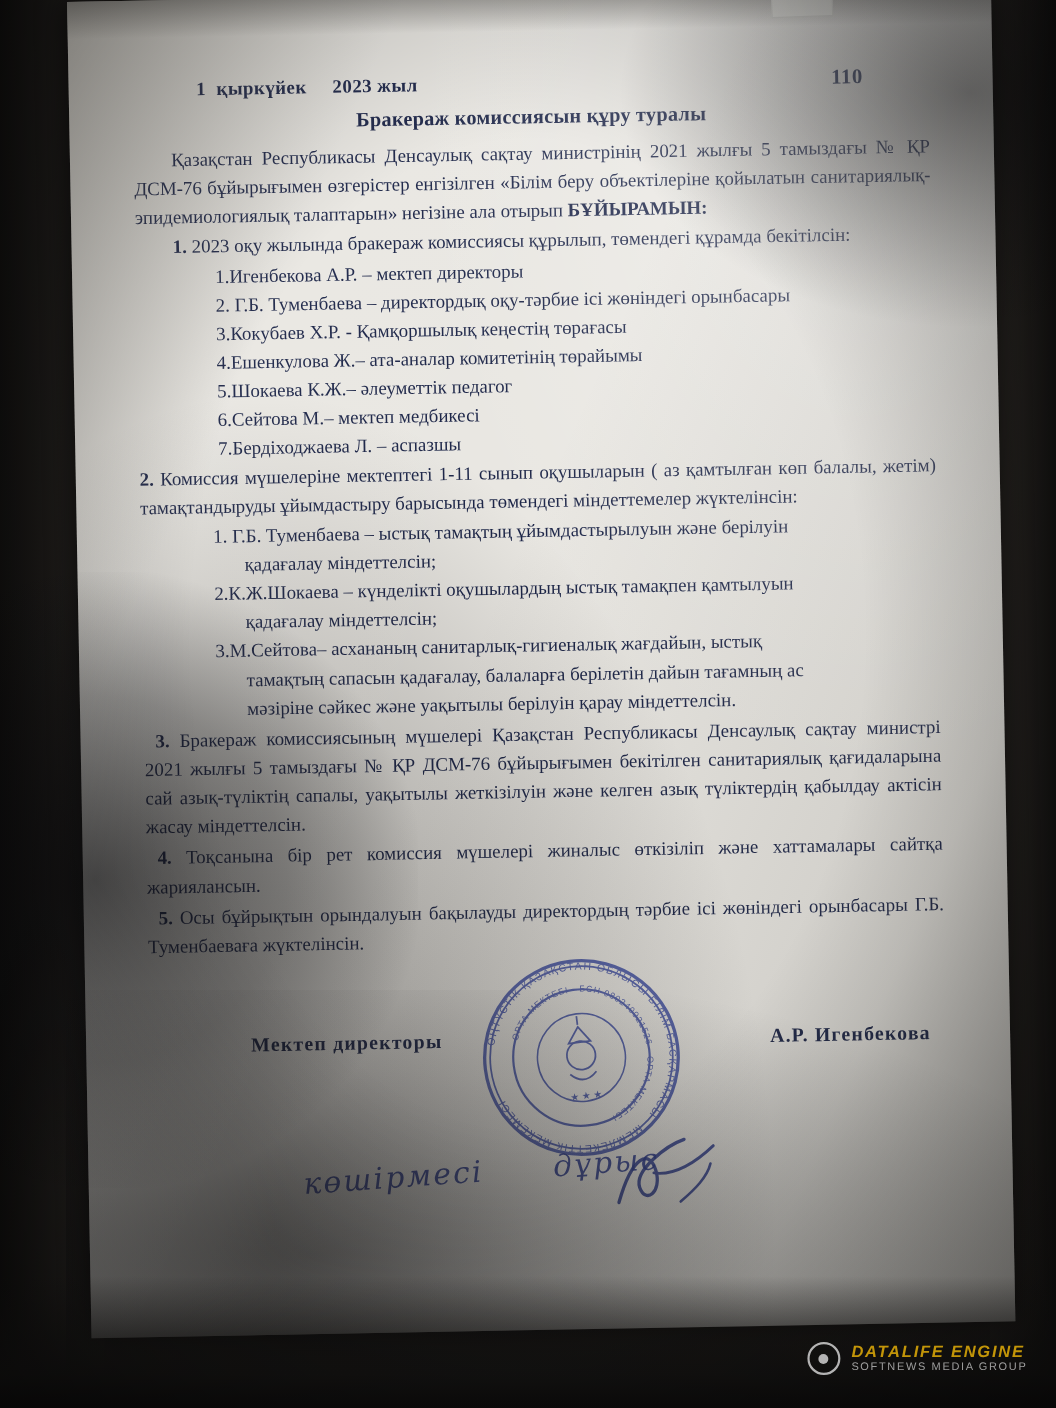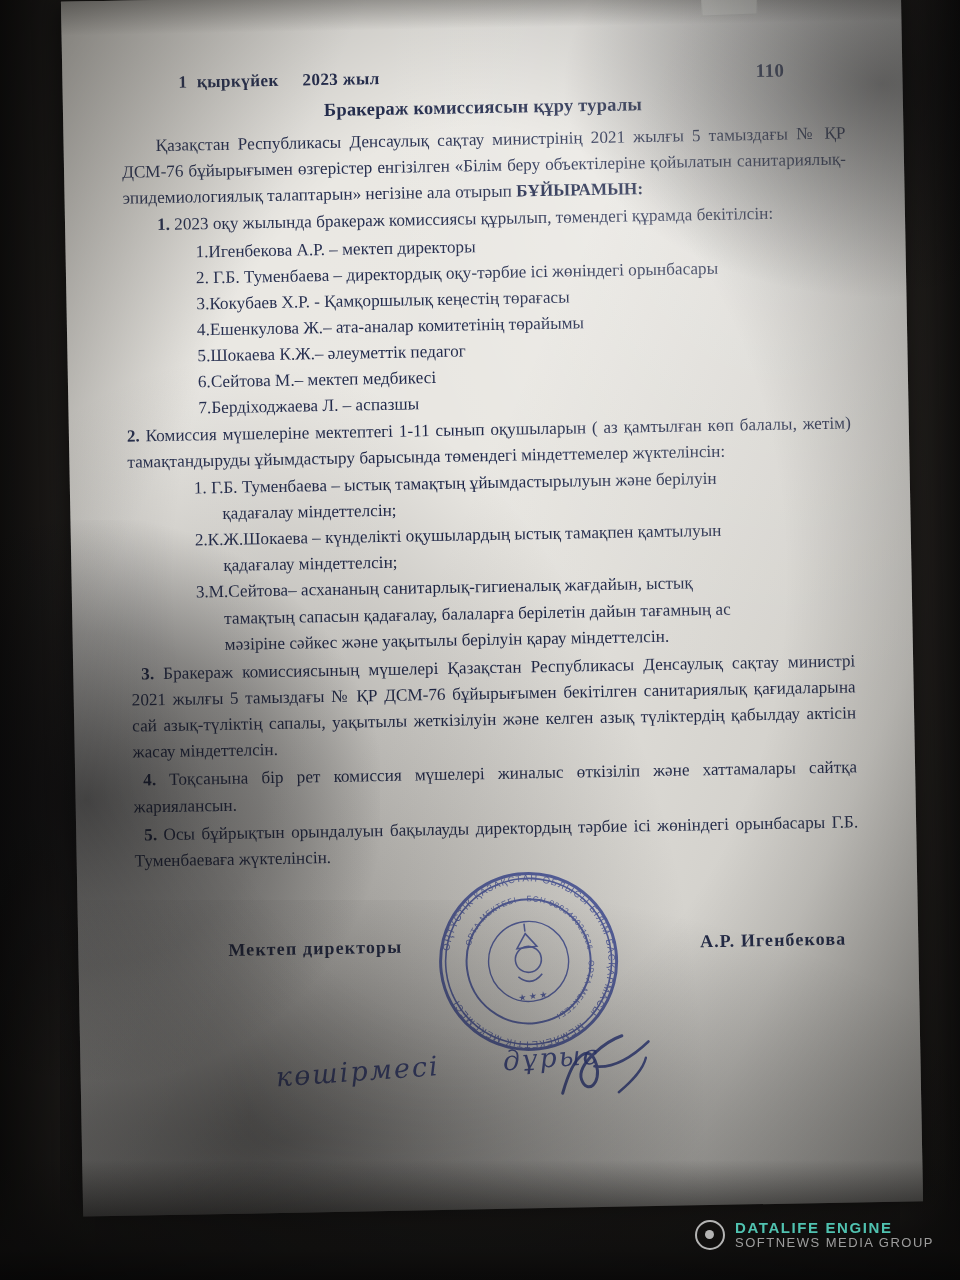--- a/index.html
+++ b/index.html
@@ -234,28 +234,29 @@
     display: flex; align-items: center; justify-content: center;
   }
   .wm-logo i {
     display: block;
     width: 9px; height: 9px;
     border-radius: 50%;
     background: #d8d8d8;
   }
   .wm-text { line-height: 1.08; font-family: "Liberation Sans", sans-serif; }
   .wm-title {
-    color: #5eead4;
+    color: #eab308;
     font-size: 15px;
     font-weight: bold;
     letter-spacing: 1.6px;
+    font-style: italic;
   }
   .wm-sub {
     color: #bdbdbd;
-    font-size: 13px;
+    font-size: 10px;
     letter-spacing: 1.5px;
   }
 </style>
 </head>
 <body>
 
 <div class="scene">
   <div class="desk"></div>
   <div class="desk-left-dark"></div>
   <div class="desk-right-dark"></div>

